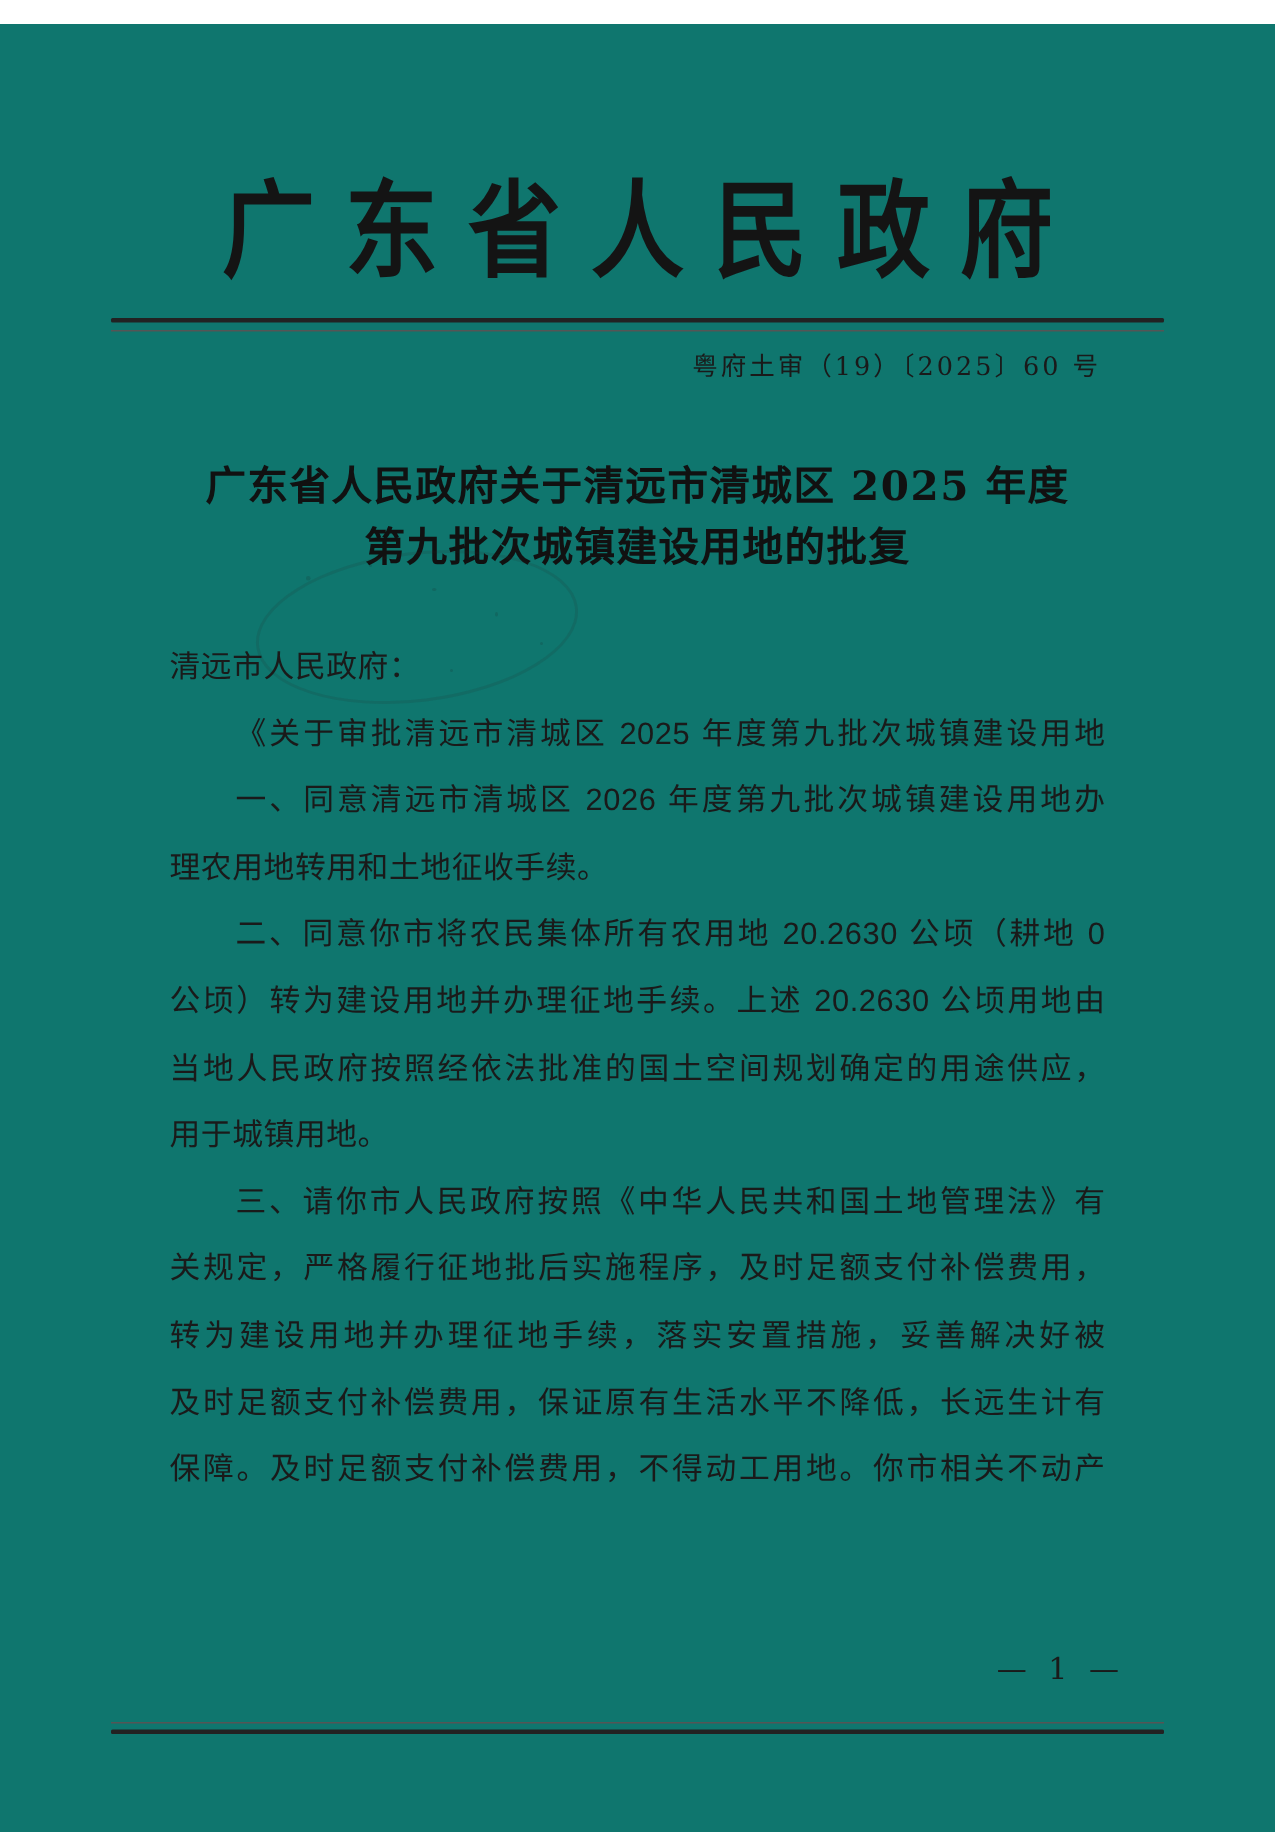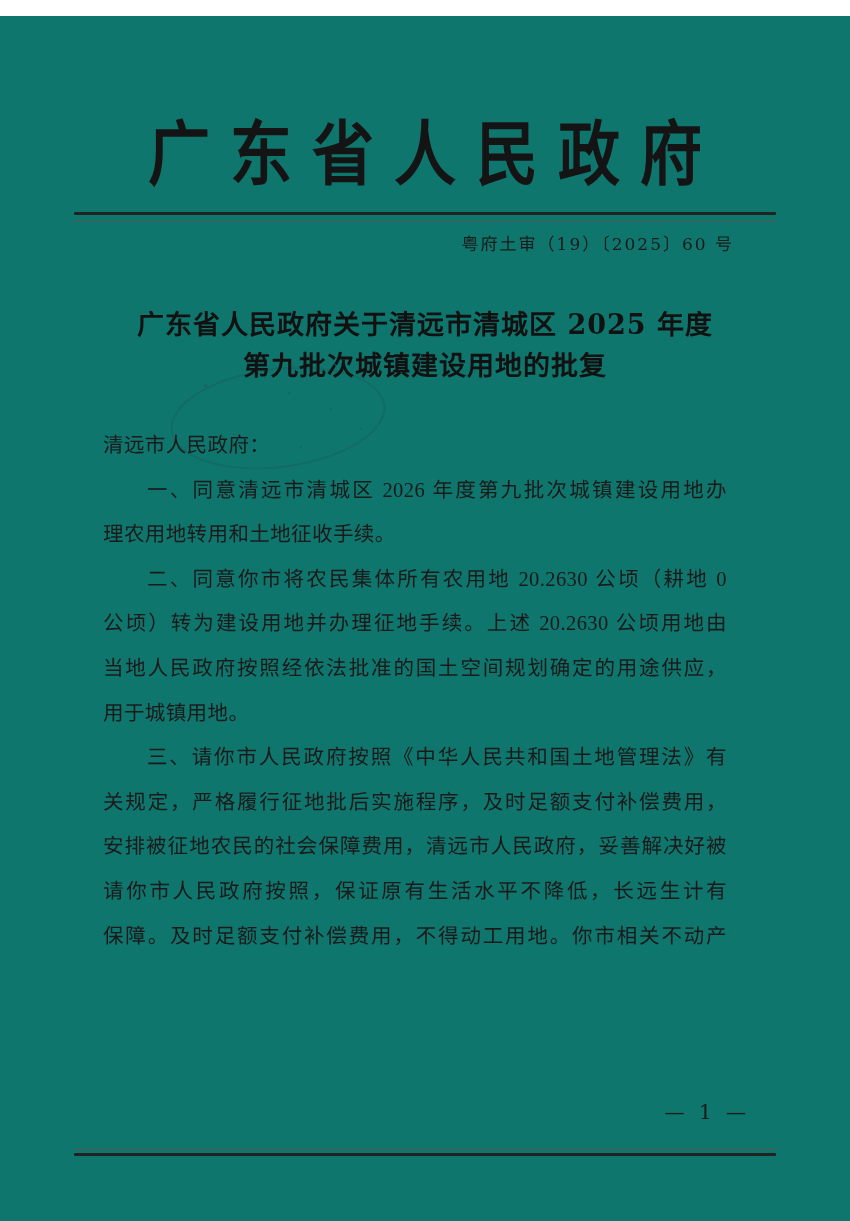--- a/index.html
+++ b/index.html
@@ -94,24 +94,24 @@
     color: #111111;
   }
   .doc-title .title-line {
     display: block;
     white-space: nowrap;
   }
 
   
   .body-block {
     position: absolute;
-    left: 103px;
+    left: 113px;
     top: 407px;
     width: 624px;
-    font-family: Liberation Serif, serif;
+    font-family: Liberation Sans, sans-serif;
     font-size: 20.5px;
     line-height: 44.6px;
     letter-spacing: 0.4px;
     color: #1a1a1a;
   }
   .body-line {
     display: block;
     white-space: nowrap;
   }
   .body-line.indent {
@@ -196,33 +196,34 @@
   <div class="scan-speck" style="left:246px;top:360px;width:2px;height:2px;"></div>
   <div class="scan-speck" style="left:288px;top:376px;width:3px;height:2px;"></div>
   <div class="scan-speck" style="left:330px;top:392px;width:2px;height:3px;"></div>
   <div class="scan-speck" style="left:360px;top:412px;width:2px;height:2px;"></div>
   <div class="scan-speck" style="left:300px;top:430px;width:2px;height:2px;"></div>
   <div class="scan-speck" style="left:222px;top:420px;width:2px;height:2px;"></div>
 
   <div class="body-block">
     <span class="body-line">清远市人民政府：</span>
 
+    <span class="body-line indent justify">《关于审批清远市清城区 2025 年度第九批次城镇建设用地</span>
 
     <span class="body-line indent justify">一、同意清远市清城区 2026 年度第九批次城镇建设用地办</span>
     <span class="body-line">理农用地转用和土地征收手续。</span>
 
     <span class="body-line indent justify">二、同意你市将农民集体所有农用地 20.2630 公顷（耕地 0</span>
     <span class="body-line justify">公顷）转为建设用地并办理征地手续。上述 20.2630 公顷用地由</span>
     <span class="body-line justify">当地人民政府按照经依法批准的国土空间规划确定的用途供应，</span>
     <span class="body-line">用于城镇用地。</span>
 
     <span class="body-line indent justify">三、请你市人民政府按照《中华人民共和国土地管理法》有</span>
     <span class="body-line justify">关规定，严格履行征地批后实施程序，及时足额支付补偿费用，</span>
-    <span class="body-line justify">安排被征地农民的社会保障费用，清远市人民政府，妥善解决好被</span>
-    <span class="body-line justify">请你市人民政府按照，保证原有生活水平不降低，长远生计有</span>
+    <span class="body-line justify">转为建设用地并办理征地手续，落实安置措施，妥善解决好被</span>
+    <span class="body-line justify">及时足额支付补偿费用，保证原有生活水平不降低，长远生计有</span>
     <span class="body-line justify">保障。及时足额支付补偿费用，不得动工用地。你市相关不动产</span>
   </div>
 
   <div class="page-number">— 1 —</div>
 
   <div class="rule-group-bottom">
     <div class="rule-thin"></div>
     <div class="rule-thick"></div>
   </div>
 

